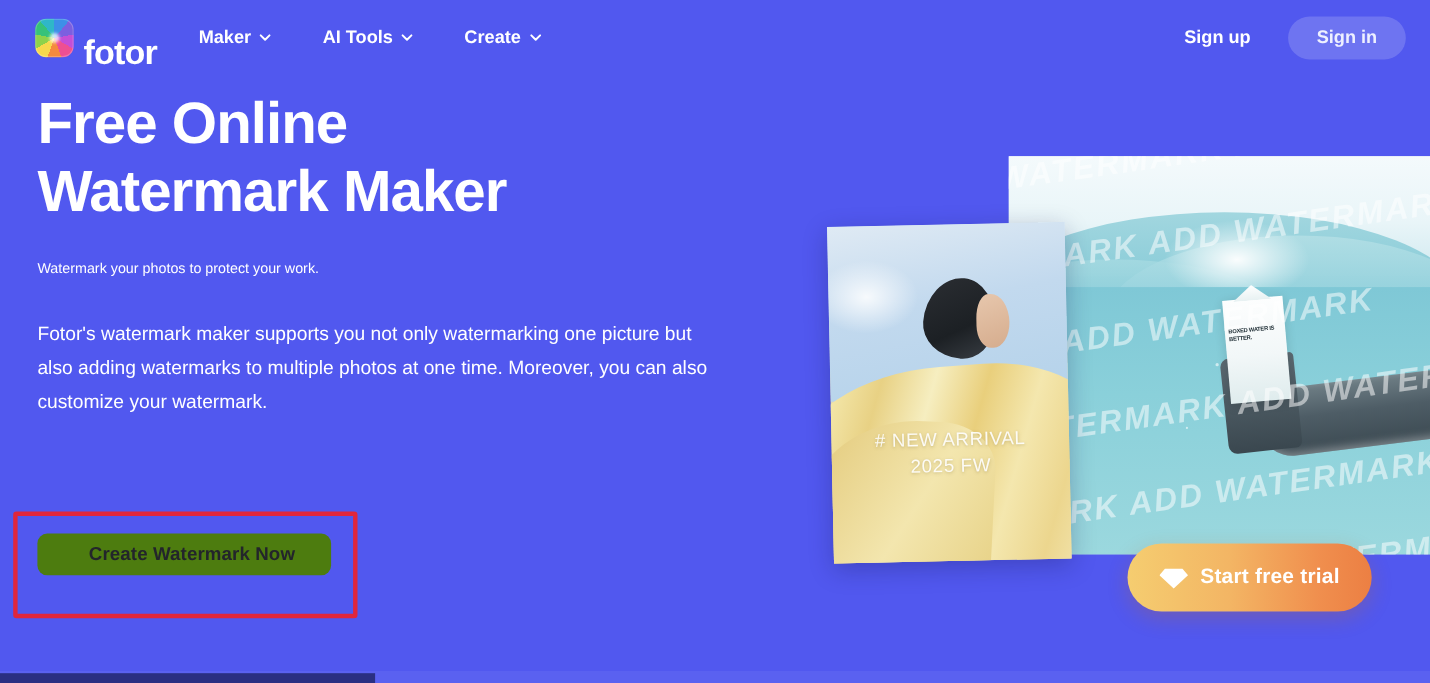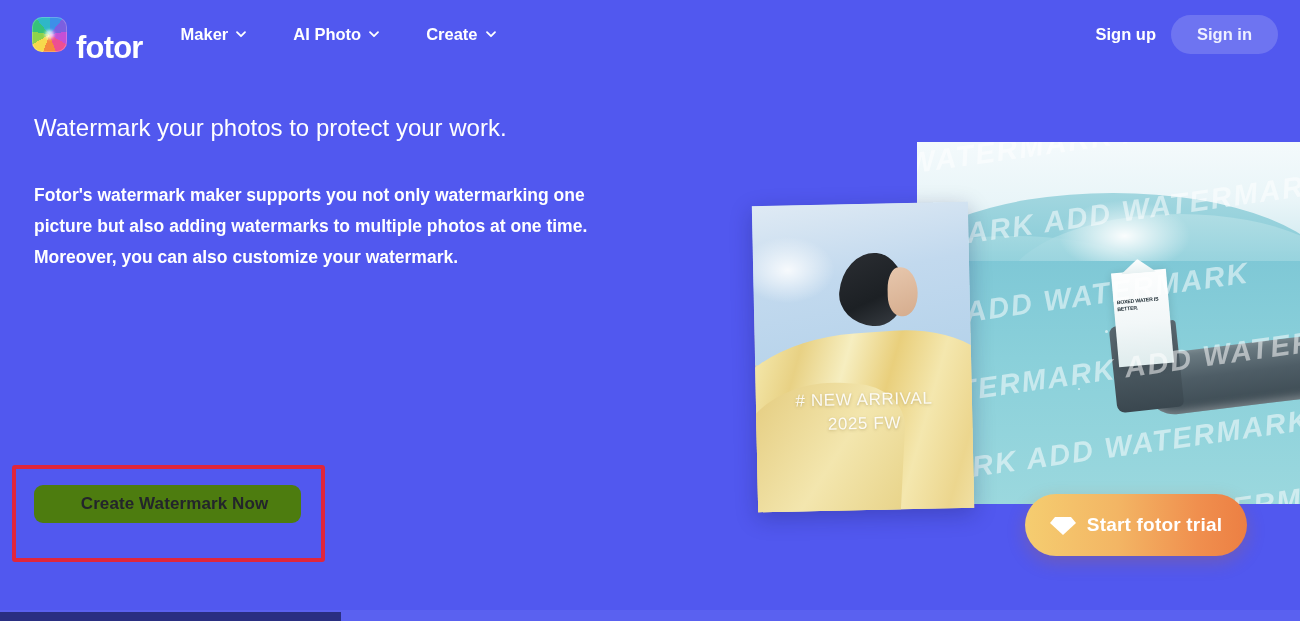--- a/index.html
+++ b/index.html
@@ -55,45 +55,45 @@
     display: flex; align-items: center; gap: 7px;
     color: #fff; font-size: 16.5px; font-weight: 600;
     padding: 8px 0; margin-right: 48px; cursor: pointer;
     white-space: nowrap;
   }
   .nav-item:last-child { margin-right: 0; }
   .caret {
     width: 10px; height: 10px; flex: none; position: relative; top: -1px;
   }
   .caret svg { display: block; }
-  .nav-right { margin-left: auto; display: flex; align-items: center; gap: 3px; }
+  .nav-right { margin-left: auto; display: flex; align-items: center; gap: 22px; }
   .signup {
     color: #fff; font-size: 16.5px; font-weight: 600;
     padding: 8px 12px; cursor: pointer; white-space: nowrap;
   }
   .signin {
     color: #eef0ff; font-size: 16.5px; font-weight: 600;
     background: rgba(255,255,255,.17);
     border-radius: 22px; padding: 10px 26px; cursor: pointer;
     white-space: nowrap;
     text-align: center;
   }
 
   
   .hero-left { position: absolute; left: 34px; top: 82px; width: 660px; }
   .hero-title {
     color: #fff; font-size: 53px; font-weight: 700;
     line-height: 1.17; letter-spacing: -.9px; max-width: 540px;
   }
   .hero-sub {
-    color: #fff; font-size: 24px; font-weight: 400;
+    color: #fff; font-size: 13px; font-weight: 400;
     margin-top: 28px; line-height: 1.5;
   }
   .hero-body {
-    color: #fff; font-size: 17.5px; font-weight: 700;
+    color: #fff; font-size: 17.5px; font-weight: 400;
     margin-top: 34px; line-height: 1.78; max-width: 612px;
   }
   .hero-try {
     color: #fff; font-size: 17.5px; font-weight: 400;
     margin-top: 32px;
   }
 
   
   .cta-highlight {
     position: absolute; left: 12px; top: 465px;
@@ -305,21 +305,21 @@
       <div class="nav-item">
         <span>Maker</span>
         <span class="caret">
           <svg viewBox="0 0 12 12" width="12" height="12">
               <path d="M2 4.2 L6 8.2 L10 4.2" fill="none" stroke="#ffffff" stroke-width="1.8" stroke-linecap="round" stroke-linejoin="round"></path>
             </svg>
         </span>
       </div>
 
       <div class="nav-item">
-        <span>AI Photo</span>
+        <span>AI Tools</span>
         <span class="caret">
           <svg viewBox="0 0 12 12" width="12" height="12">
               <path d="M2 4.2 L6 8.2 L10 4.2" fill="none" stroke="#ffffff" stroke-width="1.8" stroke-linecap="round" stroke-linejoin="round"></path>
             </svg>
         </span>
       </div>
 
 
       <div class="nav-item">
         <span>Create</span>
@@ -333,20 +333,21 @@
     </div>
 
     <div class="nav-right">
       <div class="signup">Sign up</div>
       <div class="signin">Sign in</div>
     </div>
 
   </div>
 
   <div class="hero-left">
+    <h1 class="hero-title">Free Online Watermark Maker</h1>
     <p class="hero-sub">Watermark your photos to protect your work.</p>
     <p class="hero-body">Fotor's watermark maker supports you not only watermarking one picture but also adding watermarks to multiple photos at one time. Moreover, you can also customize your watermark.</p>
   </div>
 
   <button class="cta-btn">Create Watermark Now</button>
   <div class="cta-highlight"></div>
 
   <div class="visual">
 
     <div class="water-card">
@@ -393,21 +394,21 @@
         <span>2025 FW</span>
       </div>
     </div>
 
     <button class="trial-btn">
       <span class="gem-icon">
         <svg viewBox="0 0 26 22" width="26" height="22">
           <path d="M5 3 H21 L26 9 L13 21 L0 9 Z" fill="#ffffff"></path>
         </svg>
       </span>
-      <span class="trial-label">Start fotor trial</span>
+      <span class="trial-label">Start free trial</span>
     </button>
 
   </div>
 
   <div class="hscroll">
     <div class="hscroll-thumb"></div>
   </div>
 
 </div>
 

